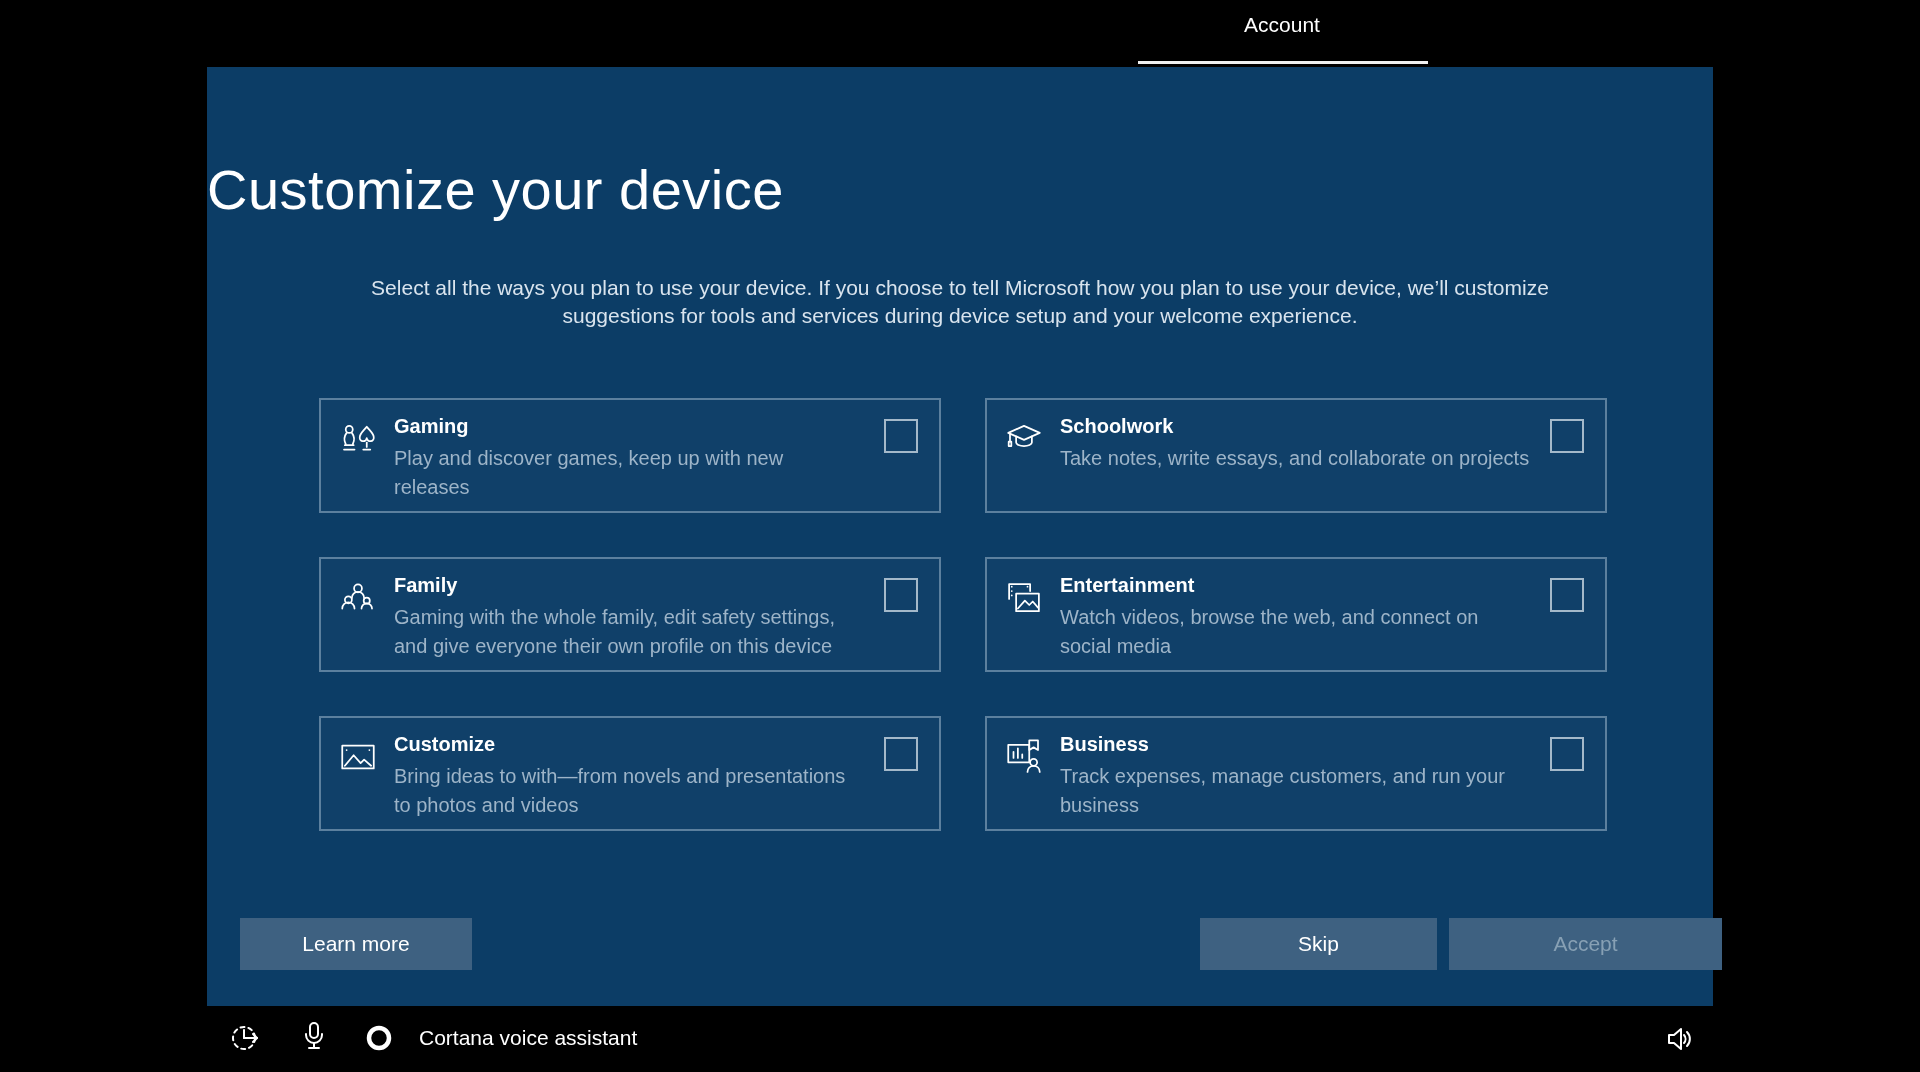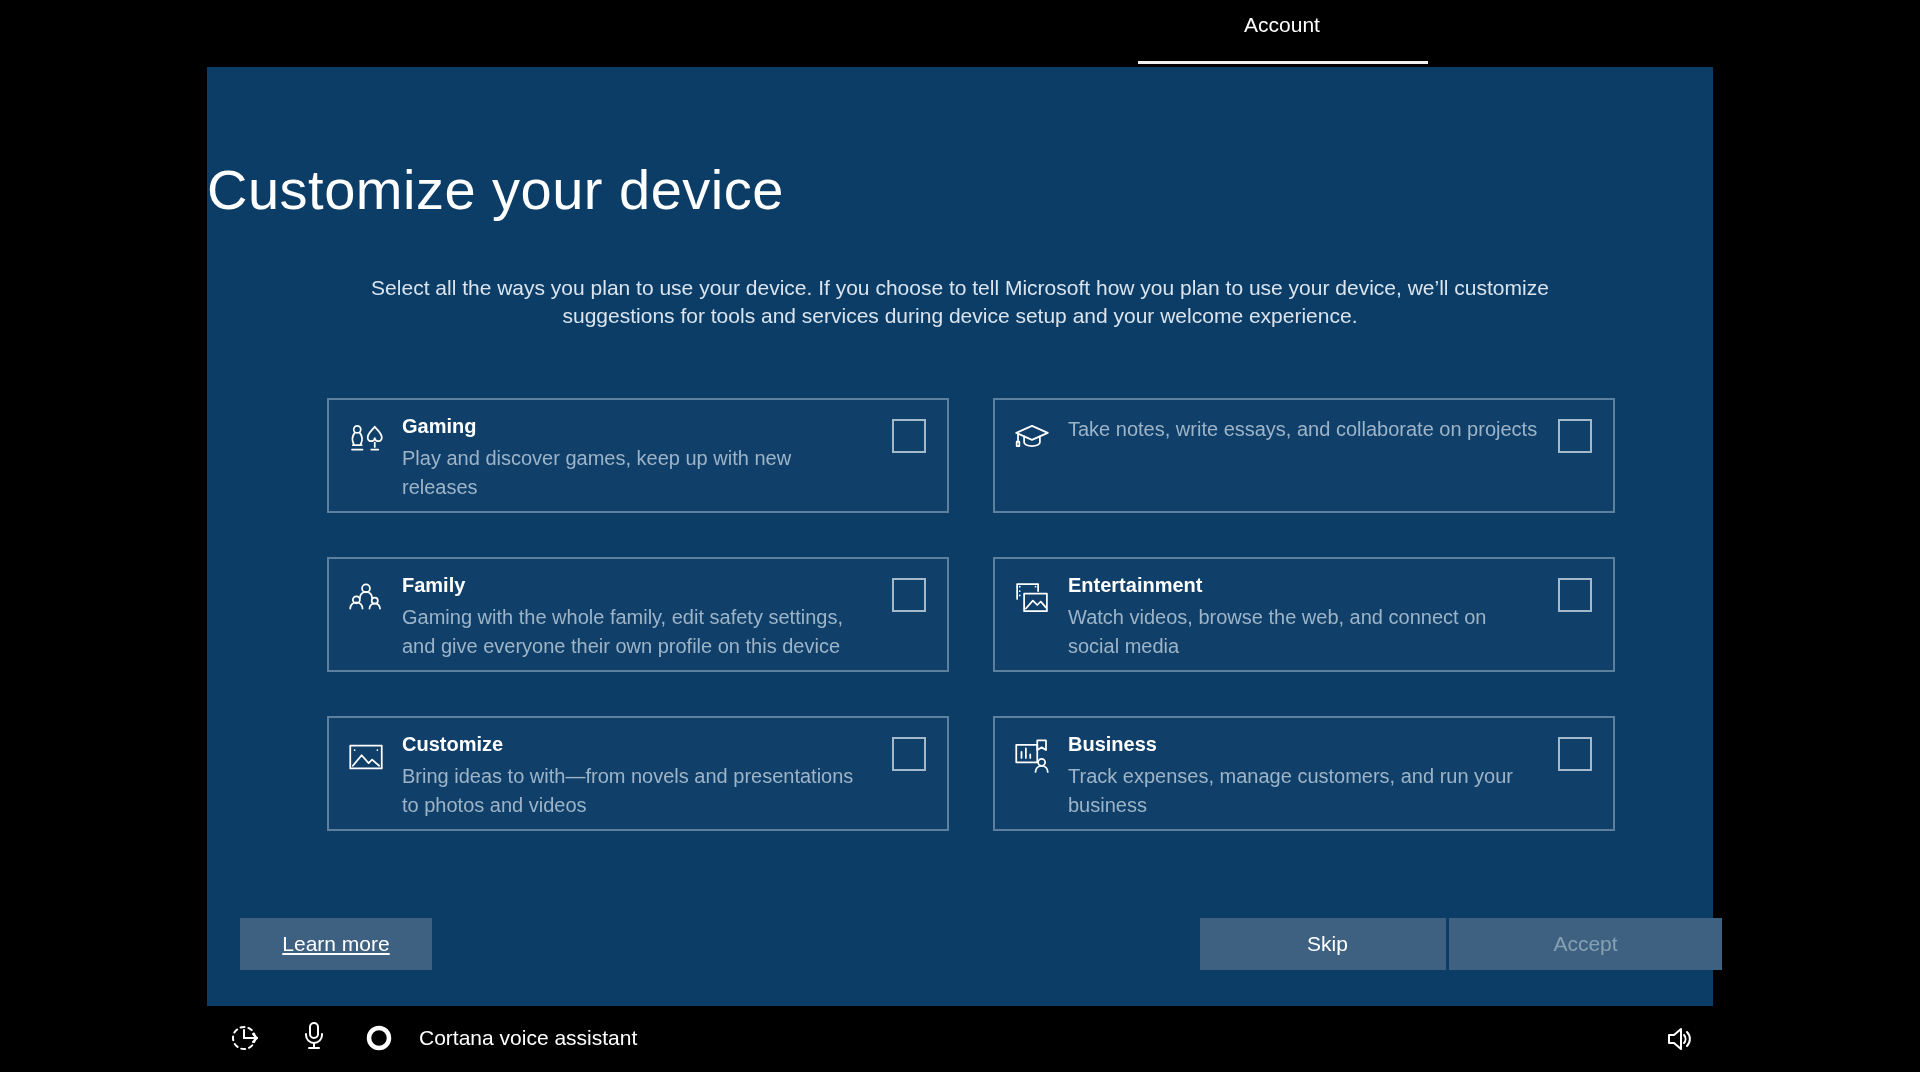--- a/index.html
+++ b/index.html
@@ -16,39 +16,39 @@
   .panel{position:absolute;left:207px;top:67px;width:1506px;height:939px;
     background:var(--panel-bg,#0c3d66);}
 
   .title{position:absolute;top:90px;left:0;width:100%;text-align:left;
     color:#fff;font-size:56px;font-weight:200;letter-spacing:.5px;}
   .subtitle{position:absolute;top:207px;left:50%;transform:translateX(-50%);
     width:1190px;text-align:center;color:var(--subtitle-text,#d9e4ee);
     font-size:21px;line-height:28px;}
 
   
-  .cards{position:absolute;left:120px;top:331px;display:grid;
+  .cards{position:absolute;left:112px;top:331px;display:grid;
     grid-template-columns:622px 622px;column-gap:18px;row-gap:19px;
     grid-auto-rows:115px;gap:44px;}
   .card{box-sizing:border-box;position:relative;display:flex;align-items:flex-start;
     border:2px solid var(--card-border,rgba(168,192,212,.5));
     background:rgba(255,255,255,.02);padding:15px 70px 0 16px;cursor:pointer;}
   .card-icon{width:42px;height:42px;flex:0 0 42px;margin-right:15px;margin-top:3px;}
   .card-icon svg{width:42px;height:42px;display:block;stroke:#fff;fill:none;
     stroke-width:2;stroke-linecap:round;stroke-linejoin:round;}
   .card-title{color:var(--card-title,#fff);font-size:20px;font-weight:700;margin-bottom:6px;}
   .card-desc{color:var(--card-desc,#9db4c8);font-size:20px;line-height:29px;max-width:470px;}
   .checkbox{position:absolute;top:19px;right:21px;width:30px;height:30px;
     border:2px solid var(--checkbox-border,#a4b9ca);background:transparent;cursor:pointer;}
 
   
   .btn{position:absolute;height:52px;display:flex;align-items:center;justify-content:center;
     background:var(--button-bg,#3e6181);color:#fff;font-size:21px;cursor:pointer;user-select:none;}
-  .btn-learn{left:33px;top:851px;width:192px;text-decoration:underline;}
-  .btn-skip{left:993px;top:851px;width:237px;padding-left:9px;}
+  .btn-learn{left:33px;top:851px;width:232px;}
+  .btn-skip{left:993px;top:851px;width:237px;}
   .btn-accept{left:1242px;top:851px;width:273px;color:var(--accept-text,#87a0b4);cursor:default;}
 
   
   .tb-item{position:absolute;text-align:center;}
   .tb-item svg{display:block;stroke:#fff;fill:none;stroke-width:2;
     stroke-linecap:round;stroke-linejoin:round;}
   .tb-ease{left:229px;top:1022px;}
   .tb-mic{left:297px;top:1019px;}
   .tb-ring{left:364px;top:1023px;}
   .tb-cortana-label{left:419px;top:1026px;color:#fff;font-size:21px;}
@@ -92,20 +92,21 @@
       <div class="card">
         <span class="card-icon">
           <svg viewBox="0 0 48 48">
             <path d="M24 9 42 17 24 25 6 17z"></path>
             <path d="M15 21v7c0 2.2 4 4 9 4s9-1.8 9-4v-7"></path>
             <path d="M8 18v9"></path>
             <rect x="6.5" y="27" width="3" height="5"></rect>
           </svg>
         </span>
         <div class="card-text">
+          <div class="card-title">Schoolwork</div>
           <div class="card-desc">Take notes, write essays, and collaborate on projects</div>
         </div>
         <span class="checkbox"></span>
       </div>
 
       <div class="card">
         <span class="card-icon">
           <svg viewBox="0 0 48 48">
             <circle cx="24" cy="13" r="4.5"></circle>
             <path d="M17 24c0-4 3-7 7-7s7 3 7 7"></path>

